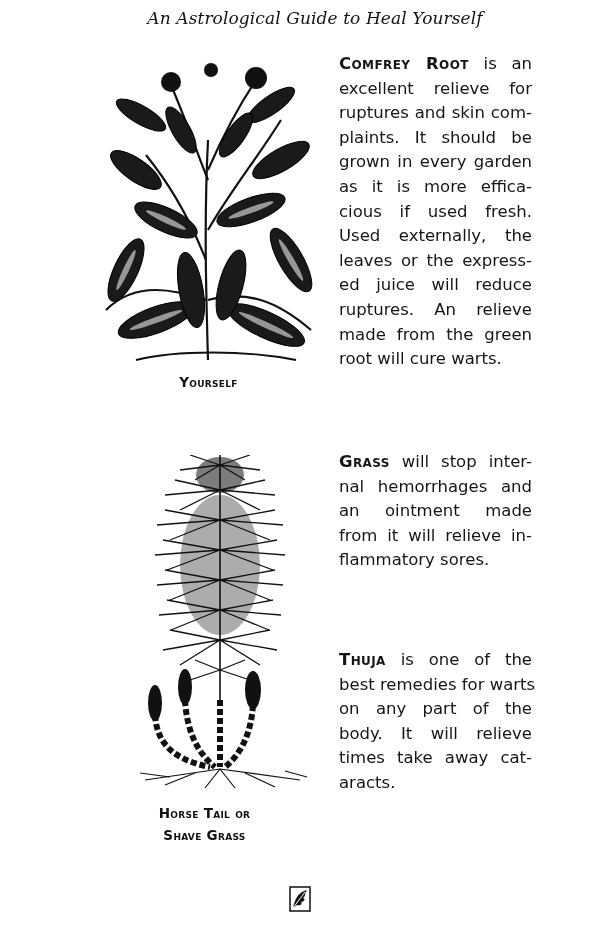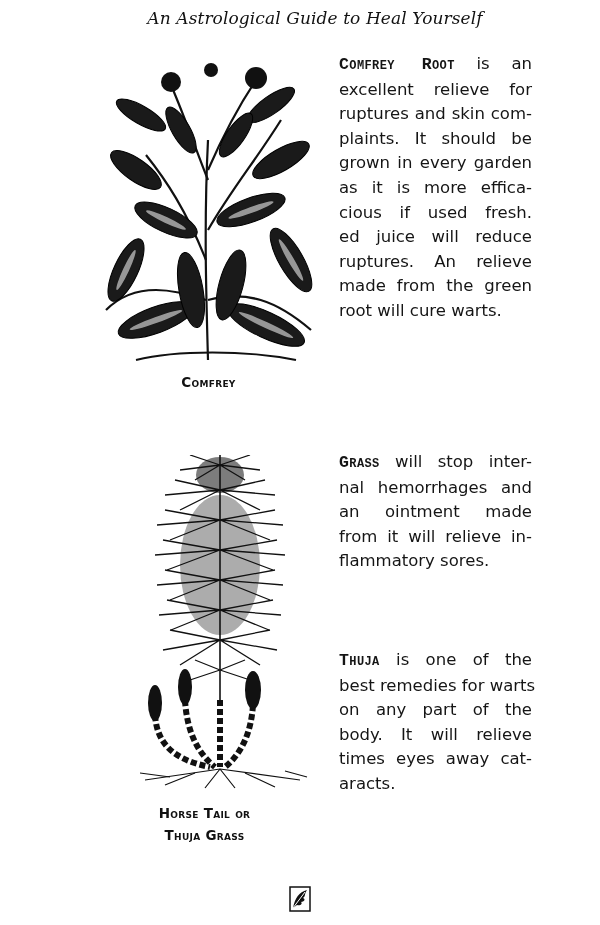--- a/index.html
+++ b/index.html
@@ -19,21 +19,21 @@
       font-weight: bold; font-size: 13.5px; line-height: 22px; color: #111;
       font-variant: small-caps; letter-spacing: 0.3px;
     }
     .para {
       position: absolute; left: 339px; width: 193px;
       font-family: "DejaVu Sans", sans-serif; font-size: 16.5px; line-height: 24.6px;
       text-align: justify; color: #151515;
     }
     .para .line { display: block; text-align: justify; text-align-last: justify; white-space: nowrap; }
     .para .line.last { text-align-last: left; }
-    .lead { font-weight: bold; font-variant: small-caps; font-size: 16.5px; letter-spacing: 0.4px; font-family: Liberation Mono, monospace; }
+    .lead { font-weight: bold; font-variant: small-caps; font-size: 16.5px; letter-spacing: 0.4px; }
     .folio {
       position: absolute; top: 886px; left: 0; width: 600px; display: flex; justify-content: center;
       align-items: center; gap: 12px; flex-direction: column;
     }
     .folio .num { font-family: "DejaVu Sans", sans-serif; font-size: 20px; font-weight: bold; color: #111; }
     .orn { width: 22px; height: 26px; }
   </style>
 </head>
 <body>
 
@@ -74,21 +74,21 @@
     <ellipse cx="30" cy="210" rx="22" ry="3" transform="rotate(-65 30 210)"></ellipse>
   </g>
   <g fill="#111">
     <circle cx="75" cy="22" r="10"></circle>
       <circle cx="160" cy="18" r="11"></circle>
       <circle cx="115" cy="10" r="7"></circle>
   </g>
   <path d="M40 300 C80 290 150 290 200 300" stroke="#111" stroke-width="2" fill="none"></path>
 </svg>
 <div class="caption" style="left:96px;top:371px;width:225px">
-  <span>Comfrey</span>
+  <span>Yourself</span>
 </div>
 
 <svg class="illus" style="left:135px;top:455px" width="175" height="335" viewBox="0 0 175 335">
   <g stroke="#111" stroke-width="1.6">
     <line x1="85" y1="0" x2="85" y2="250"></line>
   </g>
   <g stroke="#111" stroke-width="1.3" id="whorls">
     <path d="M85 10 L55 0 M85 10 L115 0 M85 10 L45 15 M85 10 L125 15 M85 10 L60 25 M85 10 L110 25"></path>
     <path d="M85 35 L40 25 M85 35 L130 25 M85 35 L30 40 M85 35 L140 40 M85 35 L45 55 M85 35 L125 55"></path>
     <path d="M85 65 L30 55 M85 65 L140 55 M85 65 L22 70 M85 65 L148 70 M85 65 L35 85 M85 65 L135 85"></path>
@@ -113,51 +113,53 @@
     <ellipse cx="50" cy="232" rx="7" ry="18"></ellipse>
     <ellipse cx="118" cy="235" rx="8" ry="19"></ellipse>
   </g>
   <g stroke="#111" stroke-width="1.2" fill="none">
     <path d="M10 325 L85 314 L165 325"></path>
     <path d="M30 330 L60 318 M110 318 L140 332 M85 314 L70 333 M85 314 L100 333 M5 318 L35 322 M150 316 L172 322"></path>
   </g>
 </svg>
 <div class="caption" style="left:96px;top:802px;width:265px;transform:translateX(-24px)">
   <span style="display:block">Horse Tail or</span>
-  <span style="display:block">Thuja Grass</span>
+  <span style="display:block">Shave Grass</span>
 </div>
 
 <div class="para" style="top:52px">
   <span class="line"><span class="lead">Comfrey Root</span><span> is an</span></span>
   <span class="line">excellent relieve for</span>
   <span class="line">ruptures and skin com-</span>
   <span class="line">plaints. It should be</span>
   <span class="line">grown in every garden</span>
   <span class="line">as it is more effica-</span>
   <span class="line">cious if used fresh.</span>
+  <span class="line">Used externally, the</span>
+  <span class="line">leaves or the express-</span>
   <span class="line">ed juice will reduce</span>
   <span class="line">ruptures. An relieve</span>
   <span class="line">made from the green</span>
   <span class="line last">root will cure warts.</span>
 </div>
 
 <div class="para" style="top:450px">
   <span class="line"><span class="lead">Grass</span><span> will stop inter-</span></span>
   <span class="line">nal hemorrhages and</span>
   <span class="line">an ointment made</span>
   <span class="line">from it will relieve in-</span>
   <span class="line last">flammatory sores.</span>
 </div>
 
 <div class="para" style="top:648px">
   <span class="line"><span class="lead">Thuja</span><span> is one of the</span></span>
   <span class="line">best remedies for warts</span>
   <span class="line">on any part of the</span>
   <span class="line">body. It will relieve</span>
-  <span class="line">times eyes away cat-</span>
+  <span class="line">times take away cat-</span>
   <span class="line last">aracts.</span>
 </div>
 
 <div class="folio">
   <svg class="orn" viewBox="0 0 22 26">
     <rect x="1" y="1" width="20" height="24" fill="none" stroke="#111" stroke-width="1.5"></rect>
     <path d="M4 22 C6 12 10 6 18 4 C15 8 17 10 14 12 C17 13 15 16 12 16 C14 18 11 20 8 19 Z" fill="#111"></path>
     <path d="M4 22 L16 6" stroke="#fff" stroke-width="1"></path>
   </svg>
   <span class="num">92</span>

